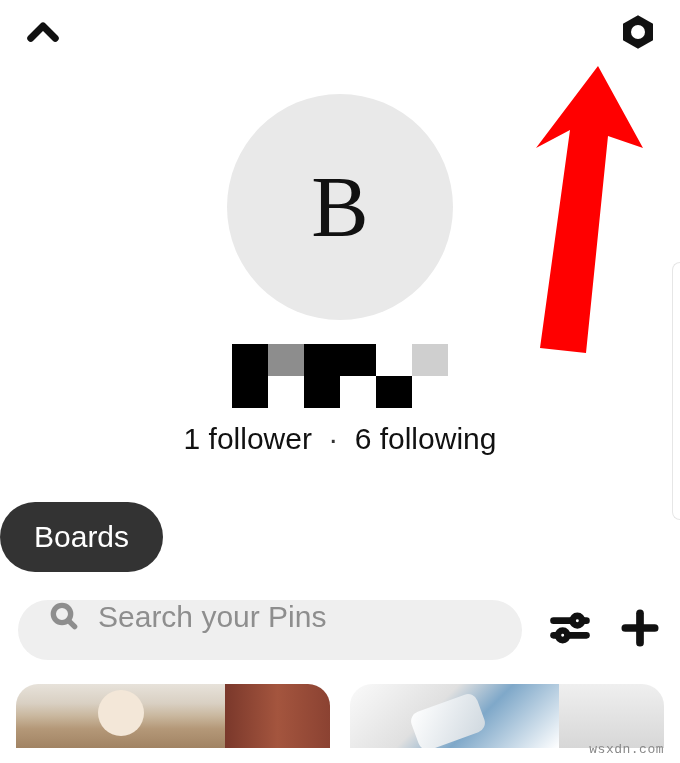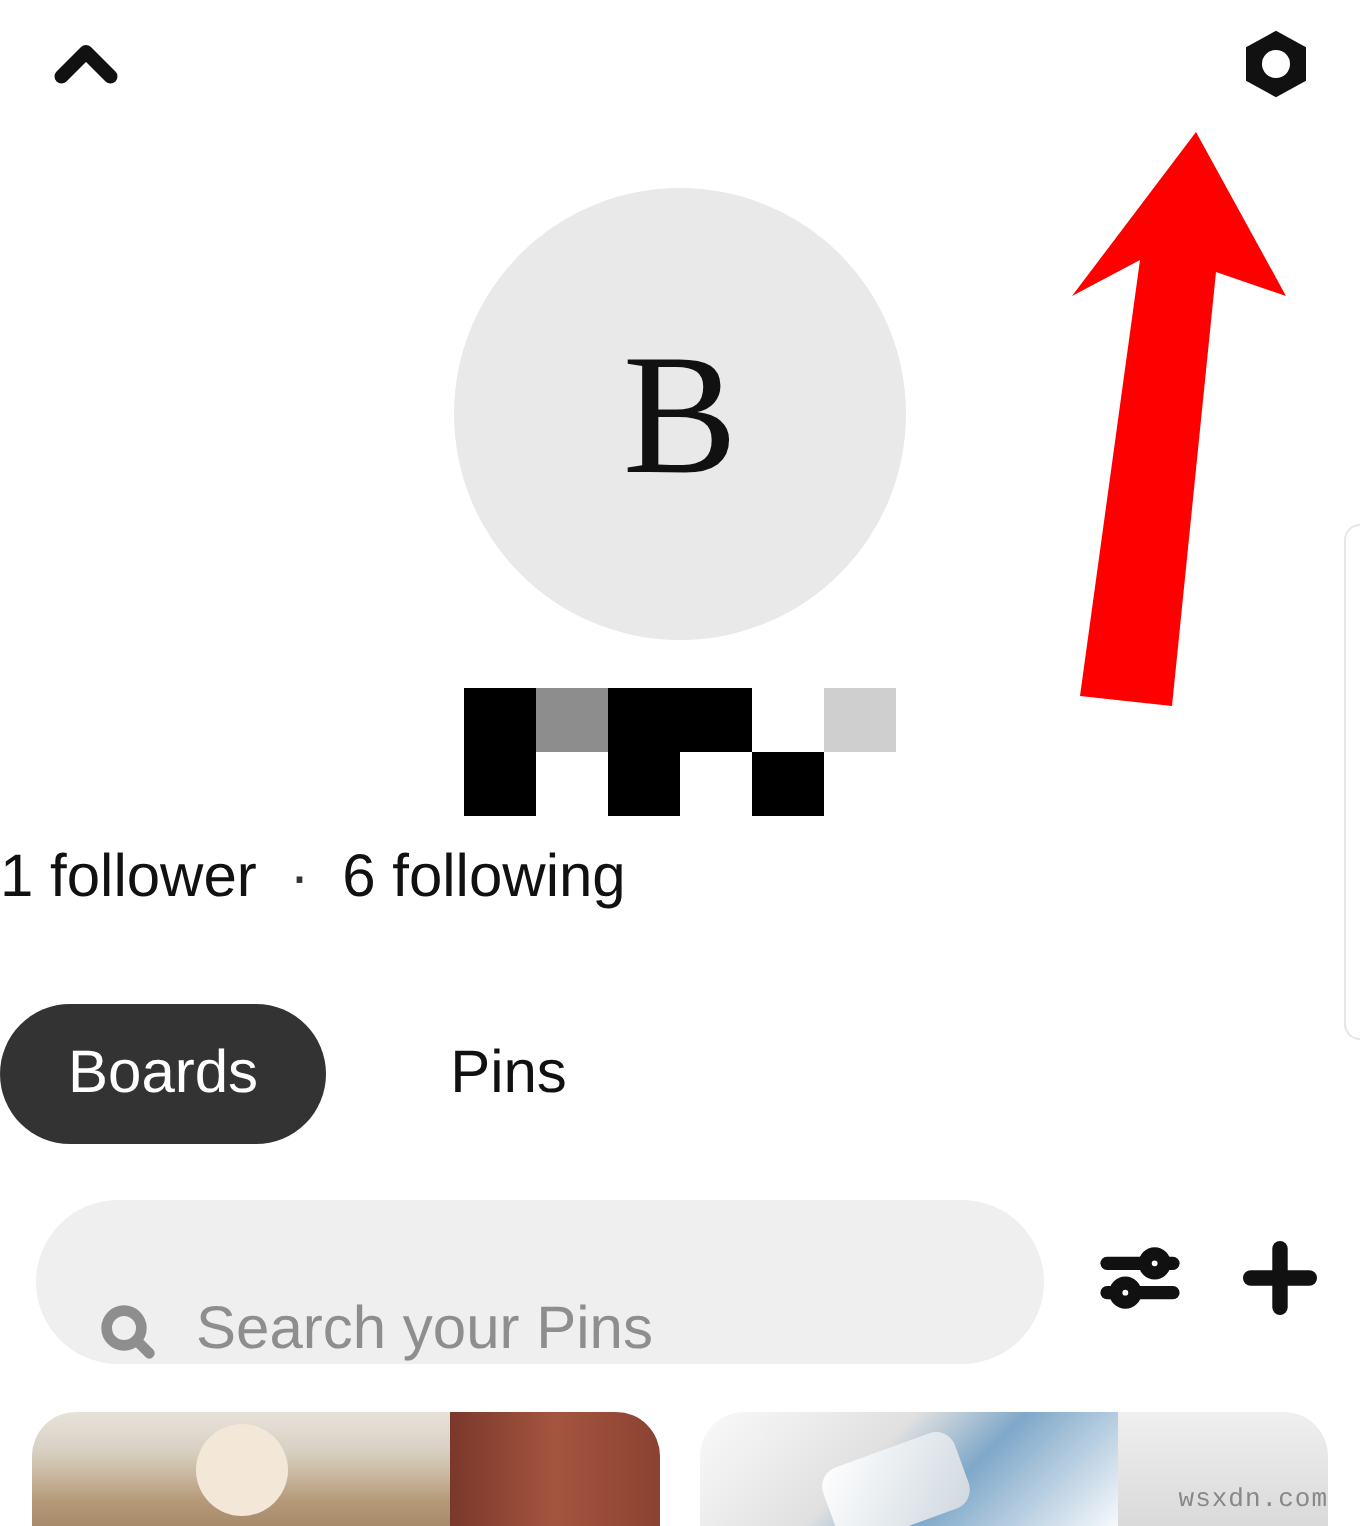--- a/index.html
+++ b/index.html
@@ -40,30 +40,30 @@
       grid-template-columns: repeat(6, 36px);
       grid-template-rows: repeat(2, 32px);
       gap: 0;
     }
     .px { width: 36px; height: 32px; }
     .b { background: #000; }
     .g { background: #8d8d8d; }
     .lg { background: #cfcfcf; }
     .w { background: #fff; }
     .stats {
-      text-align: left;
+      text-align: center;
       margin-top: 14px;
       font-size: 30px;
       color: #111;
       font-weight: 400;
     }
     .stats .dot { padding: 0 8px; color: #333; }
     .tabs {
       display: flex;
-      justify-content: flex-start;
+      justify-content: space-between;
       gap: 28px;
       margin-top: 46px;
     }
     .tab {
       font-size: 30px;
       padding: 18px 34px;
       border-radius: 999px;
       font-weight: 500;
       cursor: pointer;
     }
@@ -73,23 +73,23 @@
       display: flex;
       align-items: center;
       gap: 26px;
       padding: 0 18px;
       margin-top: 28px;
     }
     .searchbox {
       flex: 1;
       background: #efefef;
       border-radius: 999px;
-      height: 82px;
-      display: flex;
-      align-items: flex-end;
+      height: 60px;
+      display: flex;
+      align-items: flex-start;
       padding: 0 30px;
       gap: 18px;
     }
     .search-icon { color: #8e8e8e; flex-shrink: 0; }
     .search-input {
       border: none;
       background: transparent;
       font-size: 30px;
       color: #111;
       flex: 1;
@@ -187,21 +187,20 @@
 </div>
 
 <div class="stats">
   <span>1 follower</span>
   <span class="dot">·</span>
   <span>6 following</span>
 </div>
 
 <div class="tabs">
   <div class="tab tab-active">Boards</div>
-  <div class="tab tab-inactive">Pins</div>
 </div>
 
 <div class="searchrow">
   <div class="searchbox">
     <svg class="search-icon" width="32" height="32" viewBox="0 0 24 24" fill="none" stroke="#8e8e8e" stroke-width="4" stroke-linecap="round">
         <circle cx="10.5" cy="10.5" r="6.5"></circle>
         <line x1="20" y1="20" x2="15.2" y2="15.2"></line>
       </svg>
     <input class="search-input" placeholder="Search your Pins" style="">
   </div>

